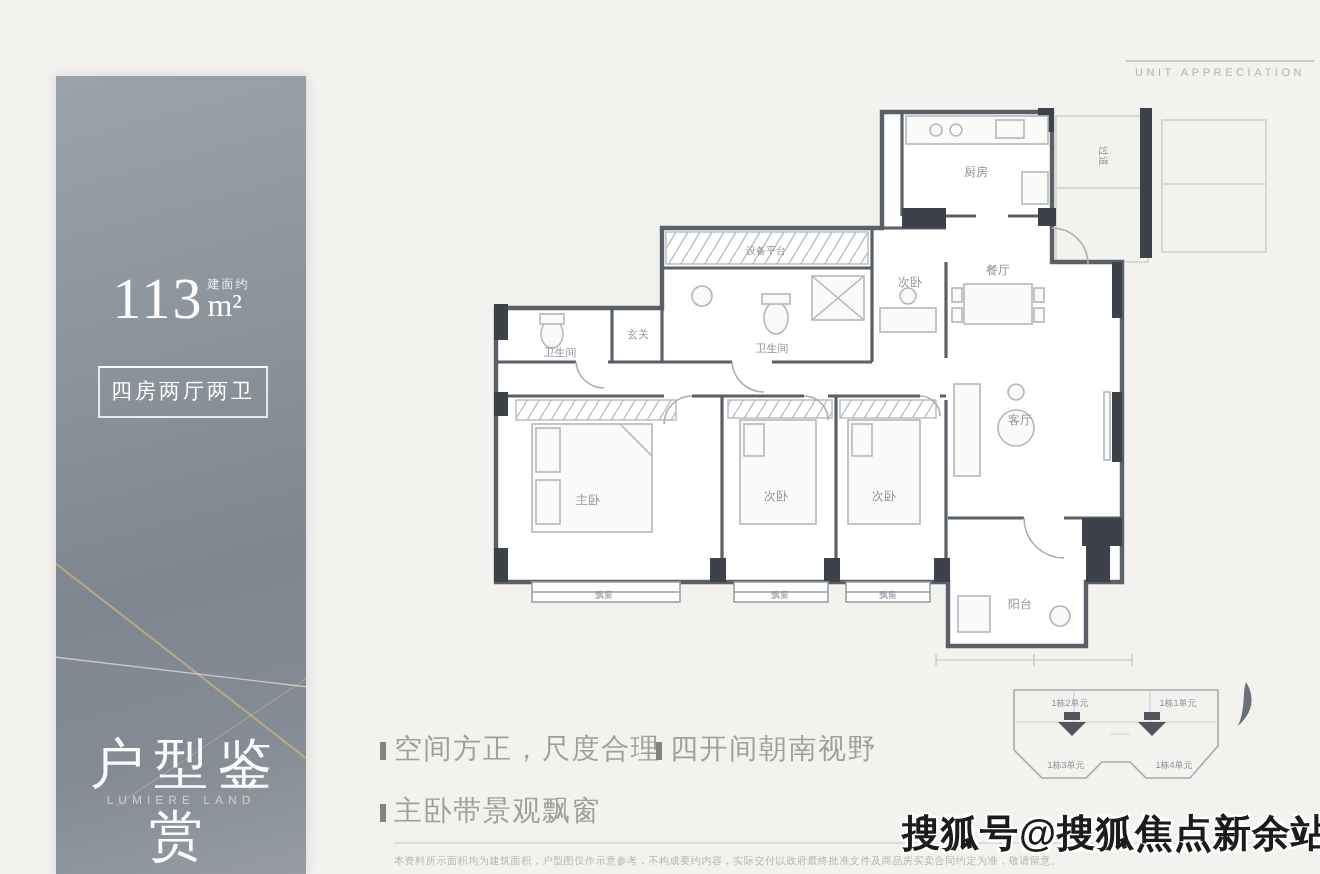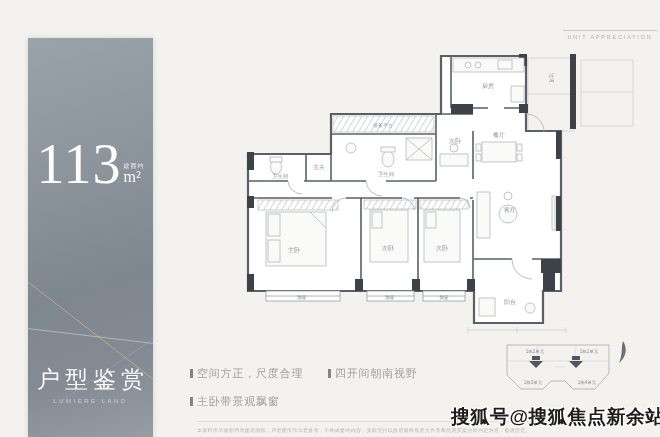--- a/index.html
+++ b/index.html
@@ -5,43 +5,43 @@
   html,body{margin:0;padding:0;background:#e9e8e5;}
   .poster{position:relative;width:660px;height:437px;background:#f3f2ef;overflow:hidden;
           font-family:"Liberation Sans",sans-serif;}
   
   .panel{position:absolute;left:28px;top:38px;width:125px;height:399px;
          background:linear-gradient(165deg,#9aa2aa 0%,#8b939b 35%,#7e868f 62%,#848b94 82%,#979da3 100%);
          box-shadow:0 0 6px rgba(0,0,0,.12);}
   .panel svg.decor{position:absolute;left:0;top:0;width:100%;height:100%;}
   .area{position:absolute;left:0;top:98px;width:100%;text-align:center;color:#fcfcfd;
         font-family:"Liberation Serif",serif;line-height:1;white-space:nowrap;}
-  .area .num{font-size:56px;letter-spacing:1px;font-family:Liberation Serif, serif;}
+  .area .num{font-size:29px;letter-spacing:1px;font-family:Liberation Serif, serif;}
   .unit-stack{display:inline-block;text-align:left;vertical-align:baseline;transform:translateY(-1px);margin-left:2px;}
   .unit-stack .prefix{display:block;font-size:6px;letter-spacing:1px;color:rgba(255,255,255,.85);
         font-family:"Liberation Sans",sans-serif;margin-bottom:1px;}
   .unit-stack .unit{display:block;font-size:16px;line-height:.9;}
   .spec-box{position:absolute;left:21px;top:145px;width:83px;border:1px solid rgba(255,255,255,.8);
         border-top-color:rgba(255,255,255,.95);padding:5px 0;text-align:center;color:#ffffff;
         font-size:10.5px;letter-spacing:1.5px;}
   .panel-title{position:absolute;left:0;top:326px;width:100%;text-align:center;color:#fbfbfb;
-        font-family:"Liberation Serif",serif;font-size:23px;letter-spacing:5px;text-indent:5px;}
+        font-family:"Liberation Serif",serif;font-size:27px;letter-spacing:5px;text-indent:5px;}
   .panel-sub{position:absolute;left:0;top:360px;width:100%;text-align:center;
         color:rgba(255,255,255,.55);font-size:6px;letter-spacing:2.5px;}
   
   .caption{position:absolute;left:563px;top:30px;width:94px;border-top:1px solid #ccc9c4;
         padding-top:3px;text-align:center;font-size:5.5px;letter-spacing:1.8px;color:#b5b2ad;}
   
   .plan{position:absolute;left:236px;top:46px;width:408px;height:296px;}
   
   .features{position:absolute;left:190px;top:366px;width:296px;display:grid;
         grid-template-columns:138px 158px;row-gap:13px;}
   .feat{display:flex;align-items:center;gap:4px;}
   .feat .mark{width:3px;height:9px;background:#85857f;flex:0 0 auto;}
-  .feat .txt{font-size:11px;color:#a09f9b;letter-spacing:.8px;white-space:nowrap;}
+  .feat .txt{font-size:14px;color:#a09f9b;letter-spacing:.8px;white-space:nowrap;}
   
   .keyplan{position:absolute;left:497px;top:337px;width:138px;height:72px;}
   
   .divider{position:absolute;left:197px;top:421px;width:460px;height:1px;background:#dedcd7;}
   .disclaimer{position:absolute;left:197px;top:427px;width:460px;font-size:5px;color:#b7b4ae;
         white-space:nowrap;overflow:hidden;letter-spacing:.3px;}
   .watermark{position:absolute;left:451px;top:404px;font-size:19px;font-weight:bold;color:#1c1c1c;
         letter-spacing:.5px;white-space:nowrap;z-index:5;
         text-shadow:-1px -1px 0 #fff,1px -1px 0 #fff,-1px 1px 0 #fff,1px 1px 0 #fff,0 0 3px #fff;}
   text{font-family:"Liberation Sans",sans-serif;}
@@ -51,20 +51,23 @@
 
 <div class="poster">
 
   <div class="panel">
     <svg class="decor" viewBox="0 0 125 399">
       <line x1="-5" y1="240" x2="130" y2="345" stroke="#cdb381" stroke-width="1" opacity=".75"></line>
       <line x1="-5" y1="290" x2="130" y2="306" stroke="#e9e4d8" stroke-width=".7" opacity=".7"></line>
       <line x1="30" y1="365" x2="130" y2="298" stroke="#d8c9a5" stroke-width=".5" opacity=".5"></line>
     </svg>
     <div class="area"><span class="num">113</span><span class="unit-stack"><span class="prefix">建面约</span><span class="unit">m²</span></span></div>
+    <div class="spec-box">
+      <span>四房两厅两卫</span>
+    </div>
     <div class="panel-title">户型鉴赏</div>
     <div class="panel-sub">LUMIERE LAND</div>
   </div>
 
   <div class="caption">UNIT APPRECIATION</div>
 
   <svg class="plan" viewBox="0 0 408 296">
     <defs>
       <pattern id="hz" width="6" height="10" patternUnits="userSpaceOnUse">
         <path d="M0,10 L6,0" stroke="#b7bbbf" stroke-width=".7"></path>

